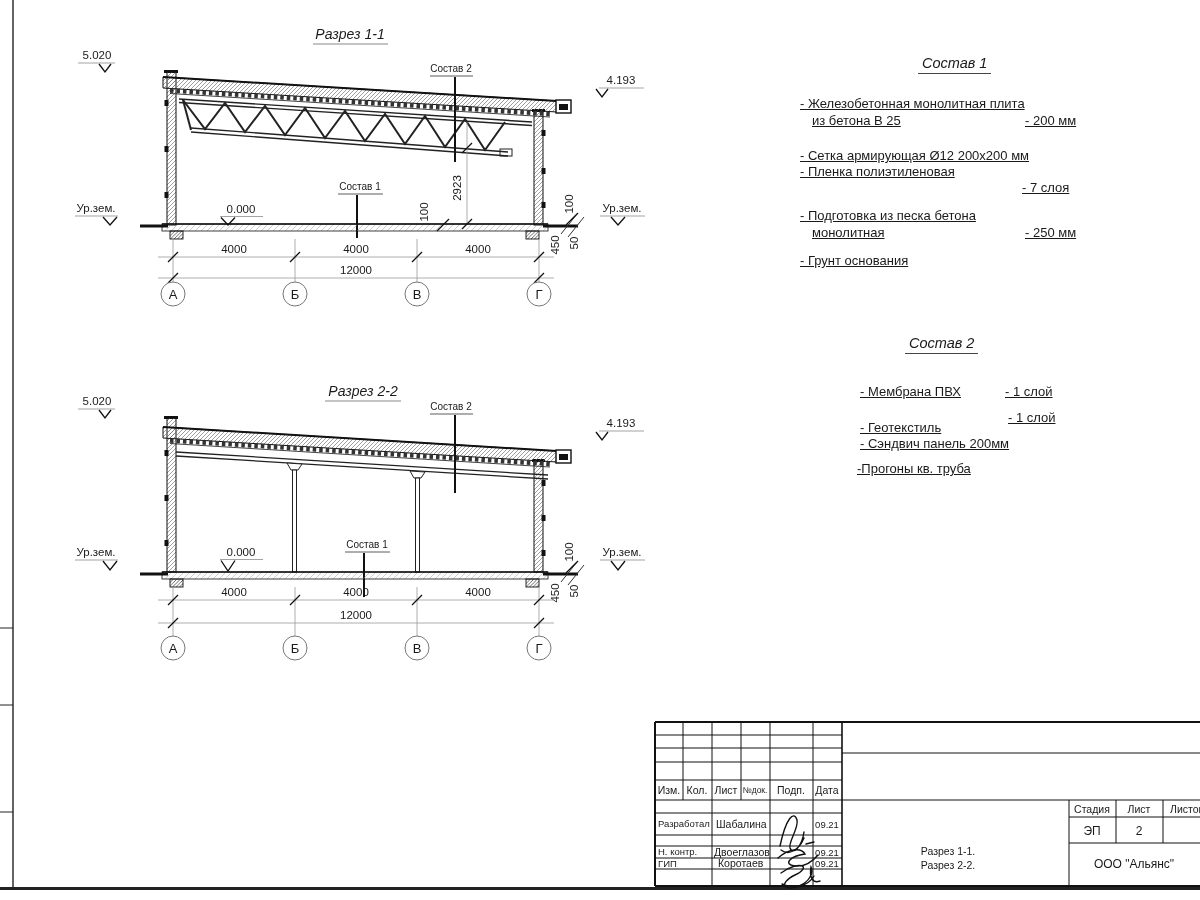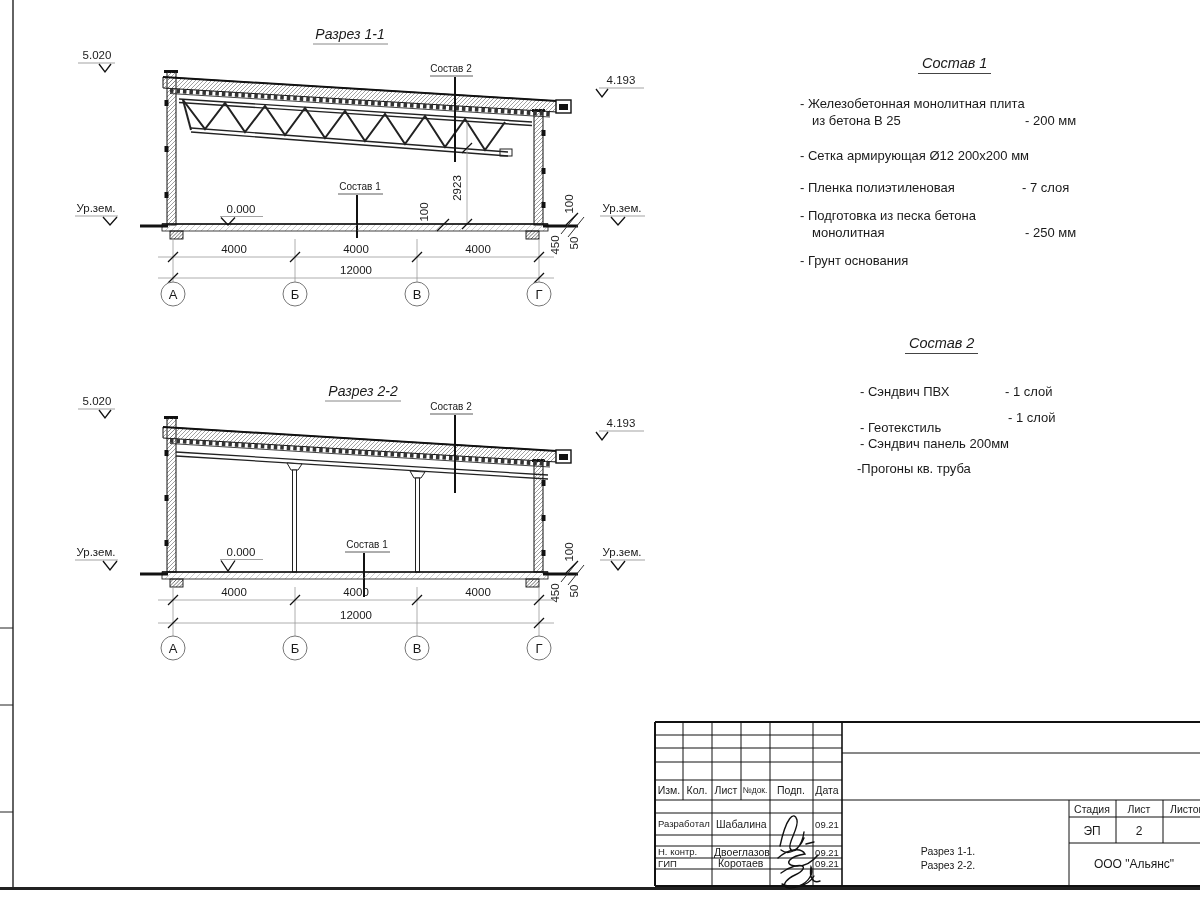--- a/index.html
+++ b/index.html
@@ -1,19 +1,19 @@
 <!DOCTYPE html>
 <html><head>
 <meta charset="utf-8">
 <style>
   html,body{margin:0;padding:0;background:#fff;}
   body{width:1200px;height:900px;overflow:hidden;position:relative;
        font-family:"Liberation Sans",sans-serif;color:#1a1a1a;}
   .abs{position:absolute;}
-  .lbl{position:absolute;font-size:13px;color:#1a1a1a;white-space:nowrap;}
+  .lbl{position:absolute;font-size:13px;color:#1a1a1a;white-space:nowrap;text-decoration:underline;}
   .list-title{position:absolute;font-size:14.5px;font-style:italic;
       border-bottom:1px solid #444;padding:0 4px 2px 4px;white-space:nowrap;}
   svg{position:absolute;overflow:hidden;}
   svg text{font-family:"Liberation Sans",sans-serif;fill:#1a1a1a;}
   .dim{font-size:11.5px;}
   .sm{font-size:10px;}
   .ax{font-size:13px;}
   .tb{font-size:10.5px;}
 </style>
 </head>
@@ -324,31 +324,31 @@
     <text x="539" y="653" text-anchor="middle" class="ax">Г</text>
   </g>
 </svg>
 
 <div>
   <div class="list-title" style="left:918px;top:55px">Состав 1</div>
   <div class="lbl" style="left:800px;top:96px">- Железобетонная  монолитная плита</div>
   <div class="lbl" style="left:812px;top:113px">из бетона В 25</div>
   <div class="lbl" style="left:1025px;top:113px">- 200 мм</div>
   <div class="lbl" style="left:800px;top:148px">- Сетка армирующая Ø12 200х200 мм</div>
-  <div class="lbl" style="left:800px;top:180px">- Пленка полиэтиленовая</div>
+  <div class="lbl" style="left:800px;top:164px">- Пленка полиэтиленовая</div>
   <div class="lbl" style="left:1022px;top:180px">-  7 слоя</div>
   <div class="lbl" style="left:800px;top:208px">- Подготовка из песка бетона</div>
   <div class="lbl" style="left:812px;top:225px">монолитная</div>
   <div class="lbl" style="left:1025px;top:225px">- 250 мм</div>
   <div class="lbl" style="left:800px;top:253px">- Грунт основания</div>
 </div>
 
 <div>
   <div class="list-title" style="left:905px;top:335px">Состав 2</div>
-  <div class="lbl" style="left:860px;top:384px">- Сэндвич ПВХ</div>
+  <div class="lbl" style="left:860px;top:384px">- Мембрана ПВХ</div>
   <div class="lbl" style="left:1005px;top:384px">- 1 слой</div>
   <div class="lbl" style="left:860px;top:420px">- Геотекстиль</div>
   <div class="lbl" style="left:1008px;top:410px">- 1 слой</div>
   <div class="lbl" style="left:860px;top:436px">- Сэндвич панель 200мм</div>
   <div class="lbl" style="left:857px;top:461px">-Прогоны кв. труба</div>
 </div>
 
 <svg class="abs" style="left:0;top:0" width="60" height="900" viewBox="0 0 60 900">
   <line x1="13" y1="0" x2="13" y2="888" stroke="#222" stroke-width="1.4"></line>
   <line x1="0" y1="628" x2="13" y2="628" stroke="#222" stroke-width="1"></line>

